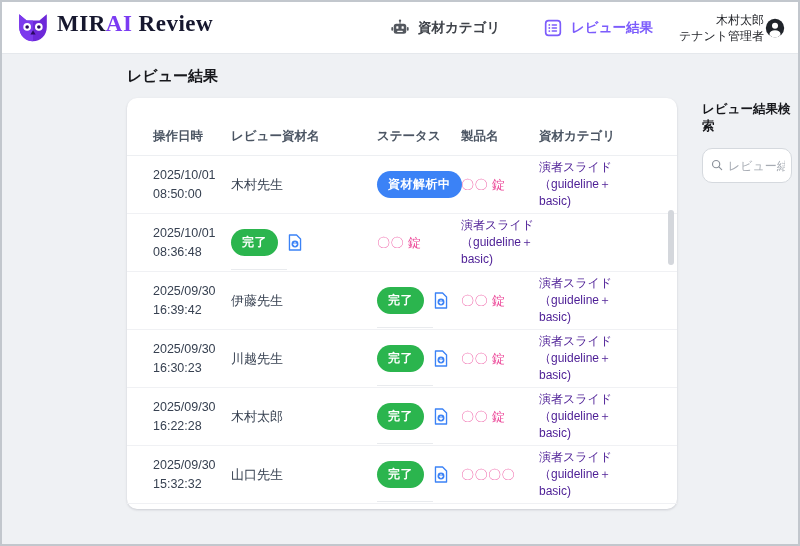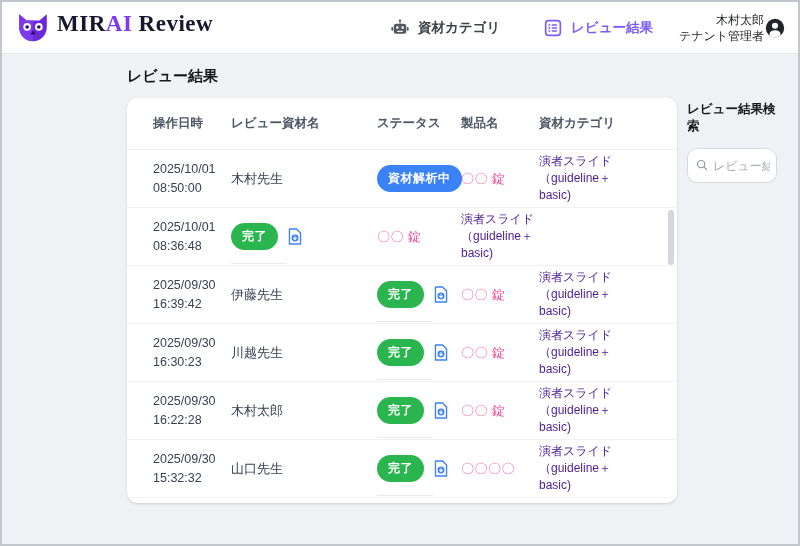--- a/index.html
+++ b/index.html
@@ -59,23 +59,24 @@
     box-shadow:0 1px 3px rgba(16,24,40,.10), 0 1px 2px rgba(16,24,40,.06);
     position:relative; padding-bottom:5px;
   }
   .thead, .row{
     display:grid;
     grid-template-columns:78px 146px 84px 78px 1fr;
     padding:0 14px 0 26px;
     align-items:center;
   }
   .thead{
-    height:52px;
+    height:39px;
     font-size:12.5px; font-weight:700; color:#4b5563;
     border-bottom:1px solid #edeff2;
+    margin-top:19px;
   }
   .row{
     height:58px;
     border-bottom:1px solid #f0f1f4;
     font-size:12.5px; color:#374151;
   }
   .c-date span{ display:block; line-height:1.5; }
   .c-name{ font-size:13px; }
   .c-status{ display:flex; align-items:center; gap:9px; position:relative; }
   .c-status.done::after{
@@ -91,21 +92,21 @@
   .badge.done{ background:#2bb54e; }
   .dl-btn{ width:16px; height:19px; display:block; cursor:pointer; flex:none; }
   .c-product{ font-size:13px; color:#ec4899; letter-spacing:.5px; white-space:nowrap; }
   .c-category{ font-size:12px; line-height:1.4; color:#4c1d95; max-width:100px; }
   .scroll-thumb{
     position:absolute; right:3px; top:112px;
     width:6px; height:55px; background:#d4d7dc; border-radius:3px;
   }
 
   
-  .search-aside{ margin-left:10px; width:92px; }
+  .search-aside{ margin-left:25px; width:92px; }
   .search-label{ font-size:12.5px; font-weight:700; color:#17181c; margin:3px 0 13px; }
   .search-box{ position:relative; }
   .search-input{
     width:90px; height:35px;
     border:1px solid #d5d9de; border-radius:10px;
     background:#fff; padding:0 6px 0 25px;
     font-size:12px; color:#374151; outline:none;
     font-family:"Liberation Sans","DejaVu Sans",sans-serif;
   }
   .search-input::placeholder{ color:#a6abb3; }

